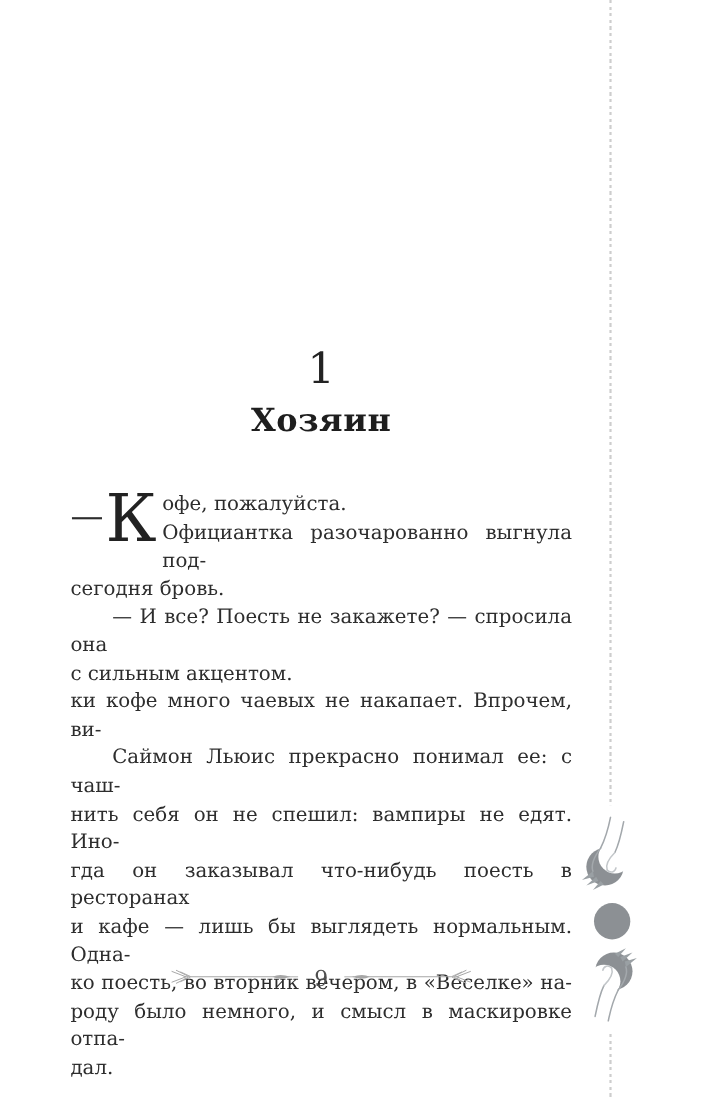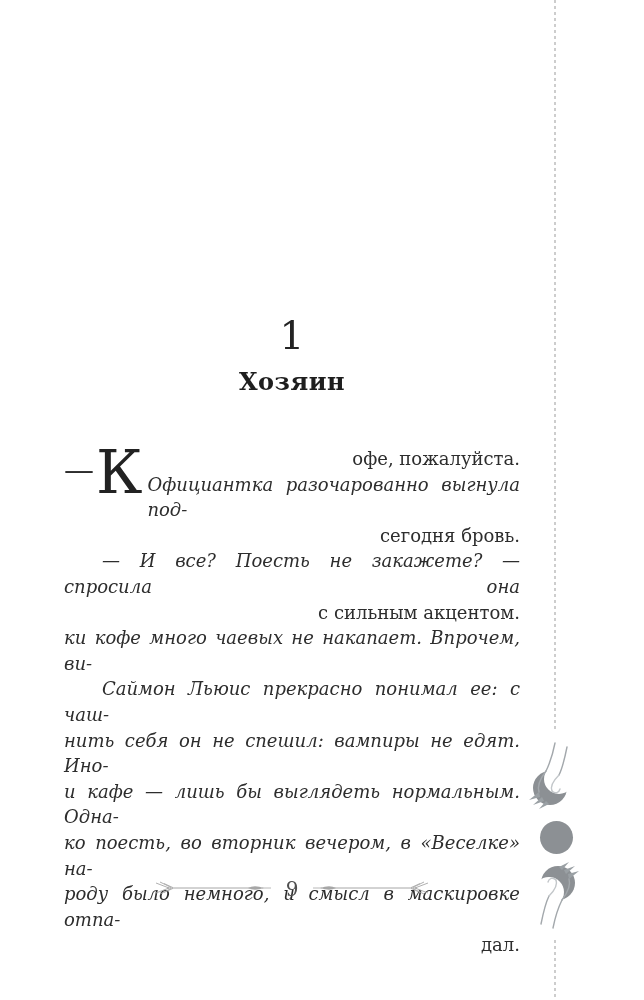--- a/index.html
+++ b/index.html
@@ -20,31 +20,31 @@
   .dotline.top    { top:0;     height:732px; }
   .dotline.bottom { top:940px; height:60px;  }
 
   
   .ch-num {
     position:absolute; left:64px; top:316px; width:456px;
     text-align:center; font-size:39px; line-height:40px; color:#232323;
   }
   .ch-title {
     position:absolute; left:64px; top:366px; width:456px;
-    text-align:center; font-size:24px; line-height:32px;
+    text-align:center; font-size:29px; line-height:32px;
     font-weight:bold; color:#1e1e1e; letter-spacing:0.5px;
   }
 
   
   .body-text {
     position:absolute; left:64px; top:446px; width:456px;
     font-size:18px; line-height:25.6px; color:#2d2d2d;
   }
-  .body-text .line { min-height:25.6px; text-align:right; }
-  .body-text .line.just { text-align:justify; text-align-last:justify;font-style:italic; }
+  .body-text .line { min-height:25.6px; text-align:left; }
+  .body-text .line.just { text-align:justify; text-align-last:justify; }
   .body-text .line.indent { text-indent:38px; }
 
   .dropcap {
     float:left; height:51px; margin:1px 5px 0 0;
     display:flex; align-items:center;
   }
   .dc-dash { font-size:30px; line-height:1; margin-right:2px; position:relative; top:-3px; }
   .dc-letter { font-size:60px; line-height:51px; color:#222; }
 
   
@@ -82,20 +82,21 @@
     </div>
 
   <div class="line">офе, пожалуйста.</div>
       <div class="line just">Официантка разочарованно выгнула под-</div>
       <div class="line">сегодня бровь.</div>
       <div class="line just indent">— И все? Поесть не закажете? — спросила она</div>
       <div class="line">с сильным акцентом.</div>
       <div class="line just">ки кофе много чаевых не накапает. Впрочем, ви-</div>
       <div class="line just indent">Саймон Льюис прекрасно понимал ее: с чаш-</div>
       <div class="line just">нить себя он не спешил: вампиры не едят. Ино-</div>
+      <div class="line just">гда он заказывал что-нибудь поесть в ресторанах</div>
       <div class="line just">и кафе — лишь бы выглядеть нормальным. Одна-</div>
       <div class="line just">ко поесть, во вторник вечером, в «Веселке» на-</div>
       <div class="line just">роду было немного, и смысл в маскировке отпа-</div>
       <div class="line">дал.</div>
     </div>
 
   <div class="footer">
     <svg class="arrow-svg" width="118" height="16" viewBox="0 0 118 16">
       <g stroke="#a6a6a6" fill="none" stroke-width="1">
         <line x1="13" y1="8" x2="96" y2="8"></line>

